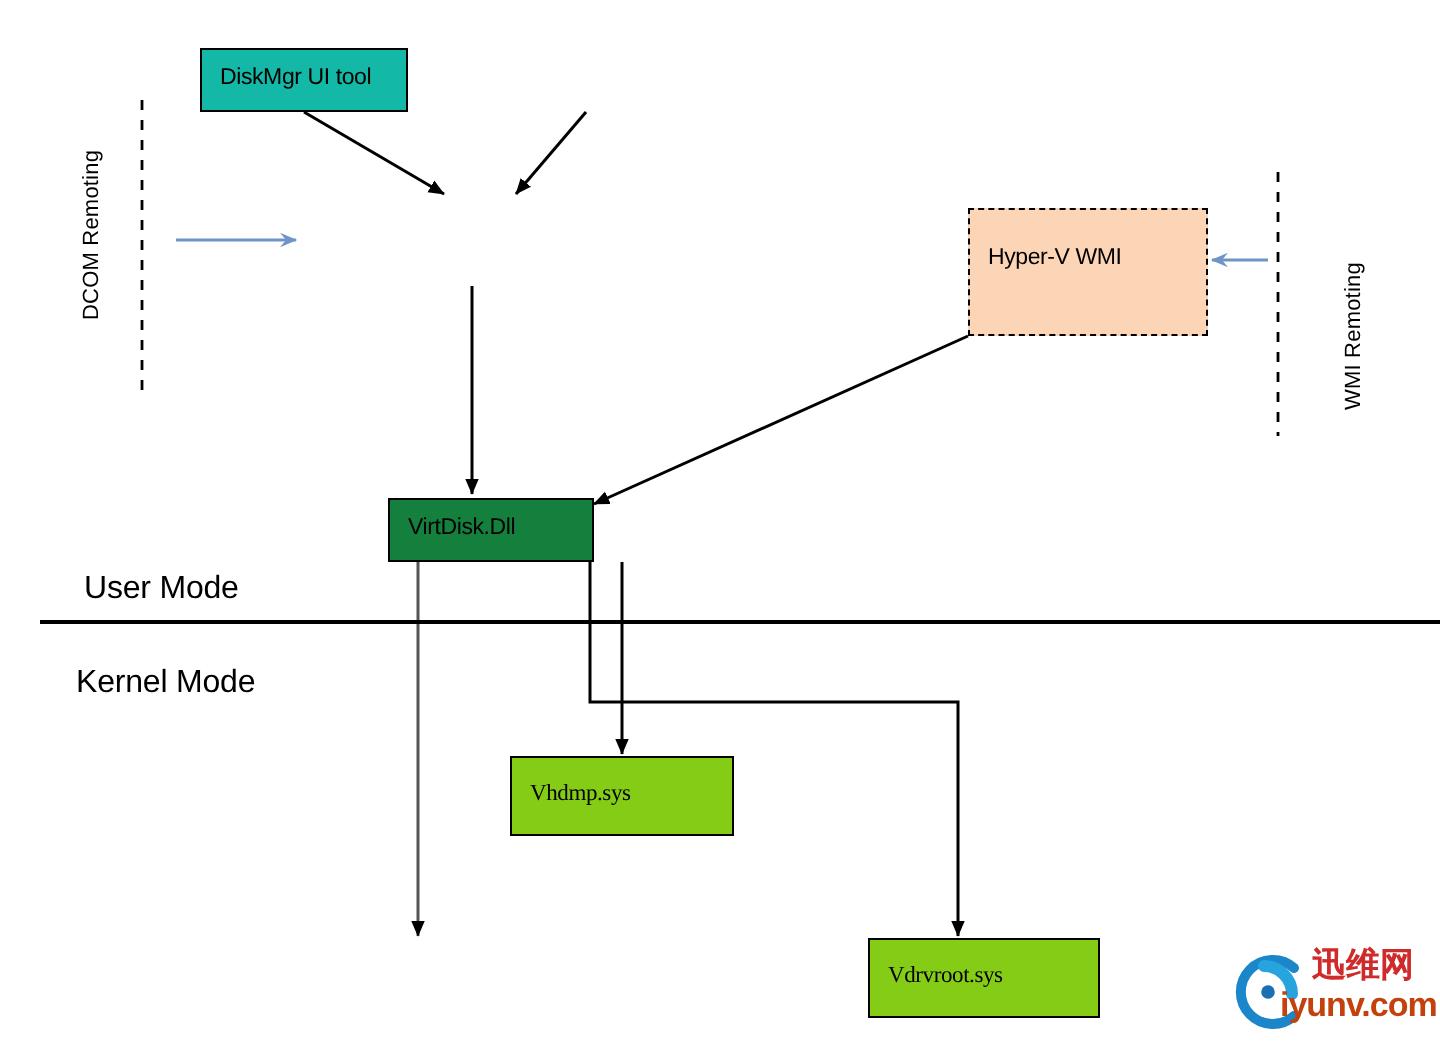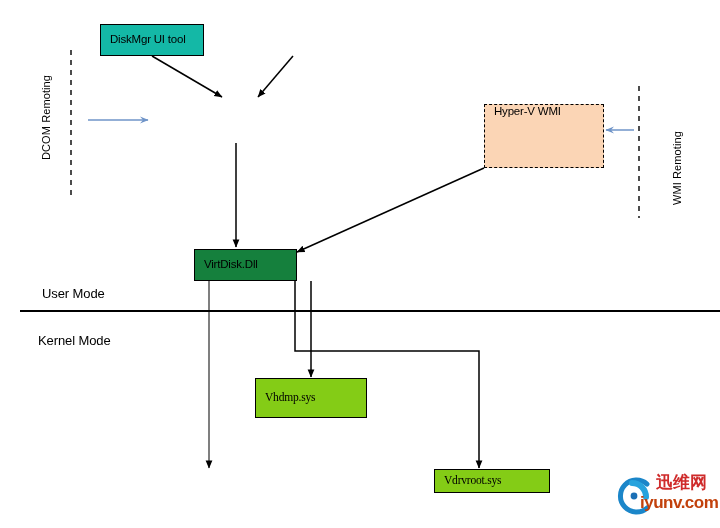--- a/index.html
+++ b/index.html
@@ -52,21 +52,21 @@
     background: #fbd5b5;
     border: 1px dashed #000000;
   }
   .node-gray {
     background: #84cc16;
     border: 1px solid #000000;
     font-family: Liberation Serif, serif;
   }
   .mode-label {
     position: absolute;
-    font-size: 13px;
+    font-size: 16px;
     color: #000000;
     letter-spacing: -0.1px;
     white-space: nowrap;
   }
   .side-label {
     position: absolute;
     font-size: 11px;
     color: #000000;
     white-space: nowrap;
     transform-origin: 0 0;
@@ -144,33 +144,33 @@
     <polyline points="295,281 295,351 479,351 479,468" fill="none" stroke="#000000" stroke-width="1.5" marker-end="url(#ah-black)"></polyline>
   </svg>
 
   <div class="node node-green" style="left:100px; top:24px; width:104px; height:32px;">
     <span>DiskMgr UI tool</span>
   </div>
 
 
 
   <div class="node node-peach" style="left:484px; top:104px; width:120px; height:64px;">
-    <span style="align-self:flex-start; margin-top:0;">Hyper-V WMI</span>
+    <span style="align-self:flex-start; margin-top:18px;">Hyper-V WMI</span>
   </div>
 
   <div class="node node-blue" style="left:194px; top:249px; width:103px; height:32px;">
     <span>VirtDisk.Dll</span>
   </div>
 
   <div class="node node-gray" style="left:255px; top:378px; width:112px; height:40px;">
     <span>Vhdmp.sys</span>
   </div>
 
 
-  <div class="node node-gray" style="left:434px; top:469px; width:116px; height:24px;">
+  <div class="node node-gray" style="left:434px; top:469px; width:116px; height:40px;">
     <span>Vdrvroot.sys</span>
   </div>
 
   <div class="mode-label" style="left:42px; top:286px;">User Mode</div>
 
   <div class="mode-divider" style="left:20px; top:310px; width:700px;"></div>
 
   <div class="mode-label" style="left:38px; top:333px;">Kernel Mode</div>
 
   <div class="side-label" style="left:40px; top:160px;">DCOM Remoting</div>

